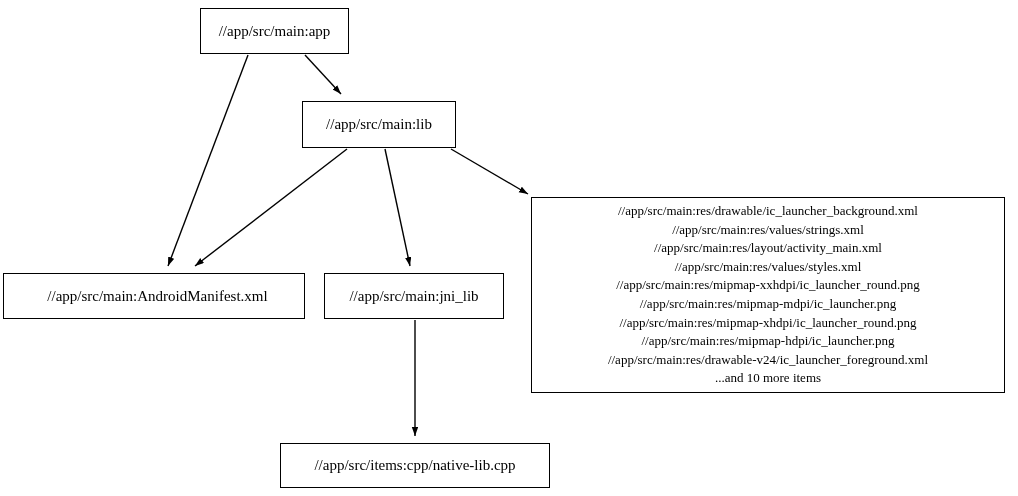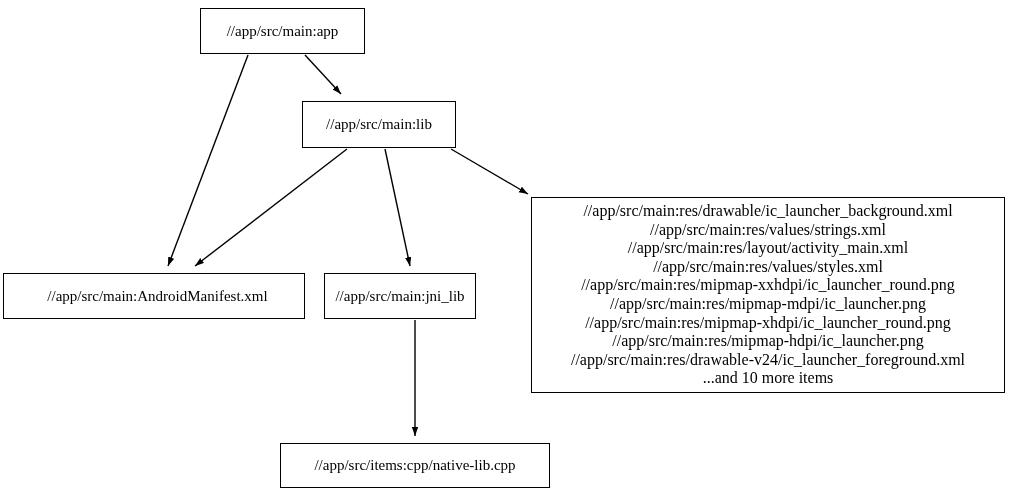--- a/index.html
+++ b/index.html
@@ -45,30 +45,30 @@
     display: block;
     white-space: pre;
     font-size: 15px;
     letter-spacing: 0px;
   }
   .node-multiline {
     align-items: center;
     justify-content: center;
   }
   .node-multiline .node-label {
-    font-size: 16px;
+    font-size: 13px;
     line-height: 18.6px;
     white-space: pre;
     text-align: center;
   }
   
-  #node-app        { left: 200px; top: 8px;   width: 165px; height: 46px; }
+  #node-app        { left: 200px; top: 8px;   width: 149px; height: 46px; }
   #node-lib        { left: 302px; top: 101px; width: 154px; height: 47px; align-items: center; }
   #node-manifest   { left: 3px;   top: 273px; width: 302px; height: 46px; padding-left: 7px; }
-  #node-jnilib     { left: 324px; top: 273px; width: 152px; height: 46px; }
+  #node-jnilib     { left: 324px; top: 273px; width: 180px; height: 46px; }
   #node-resources  { left: 531px; top: 197px; width: 474px; height: 196px; }
   #node-nativelib  { left: 280px; top: 443px; width: 270px; height: 45px; }
 </style>
 </head>
 <body>
 
 <div id="graph-canvas">
 
   <svg class="edge-layer" width="1018" height="496" viewBox="0 0 1018 496" xmlns="http://www.w3.org/2000/svg">
     <defs>

